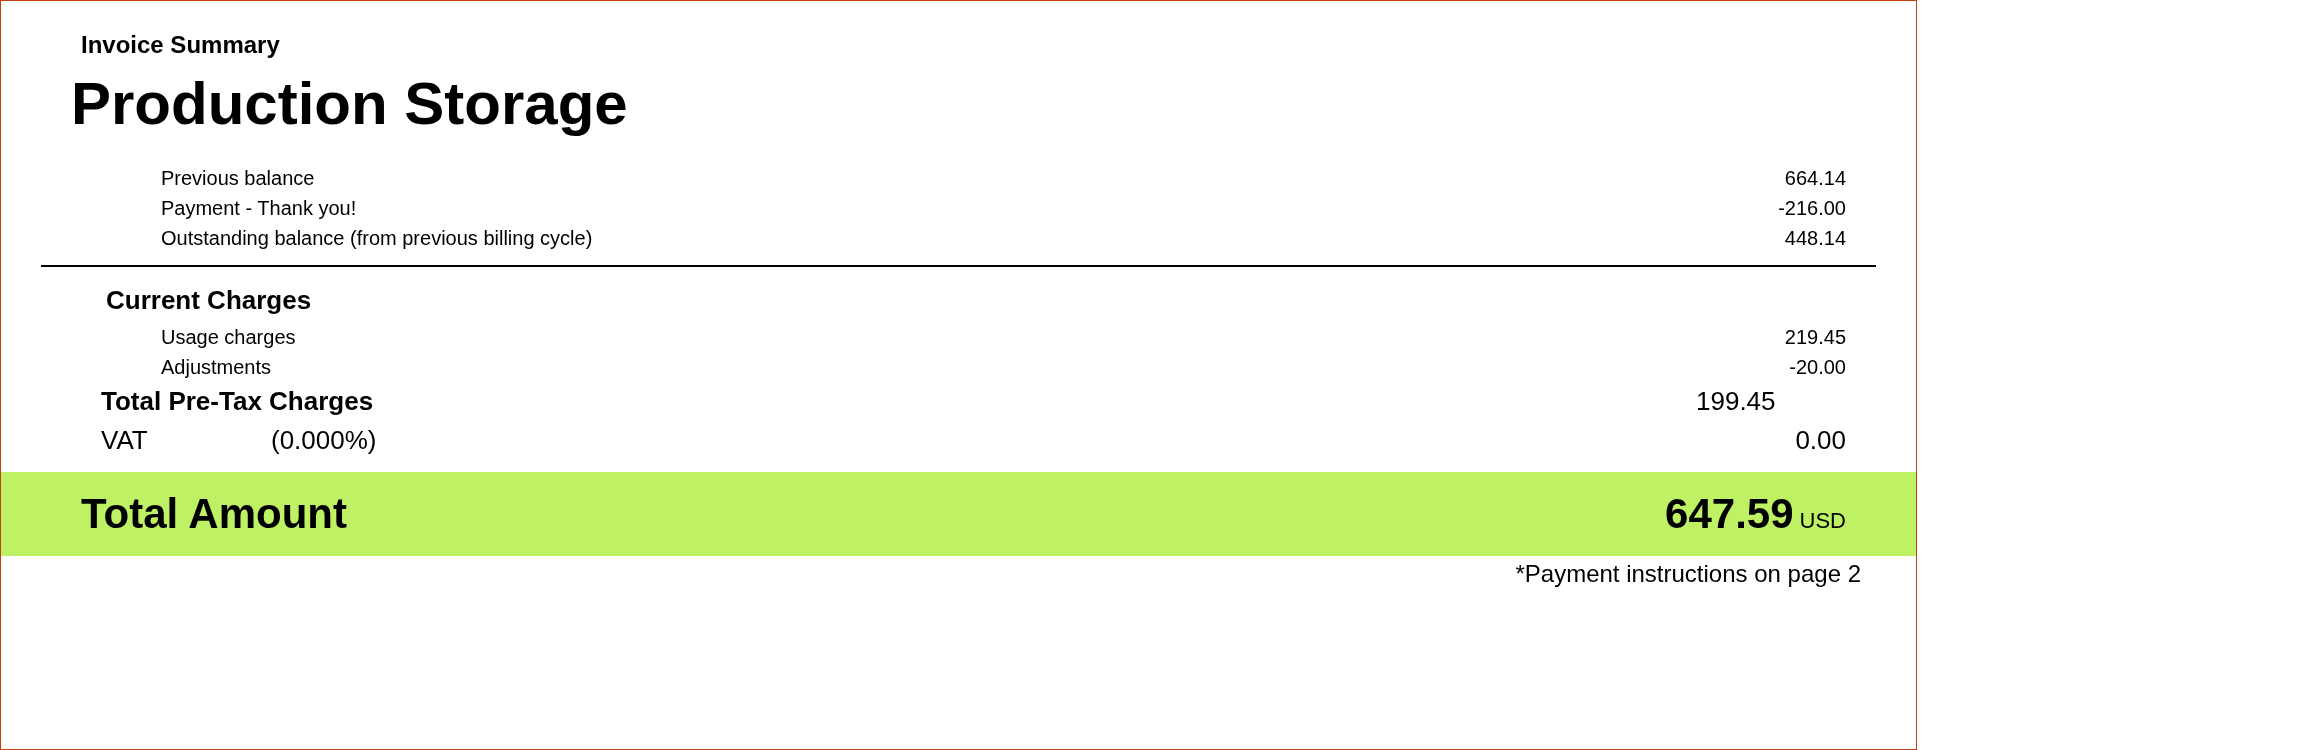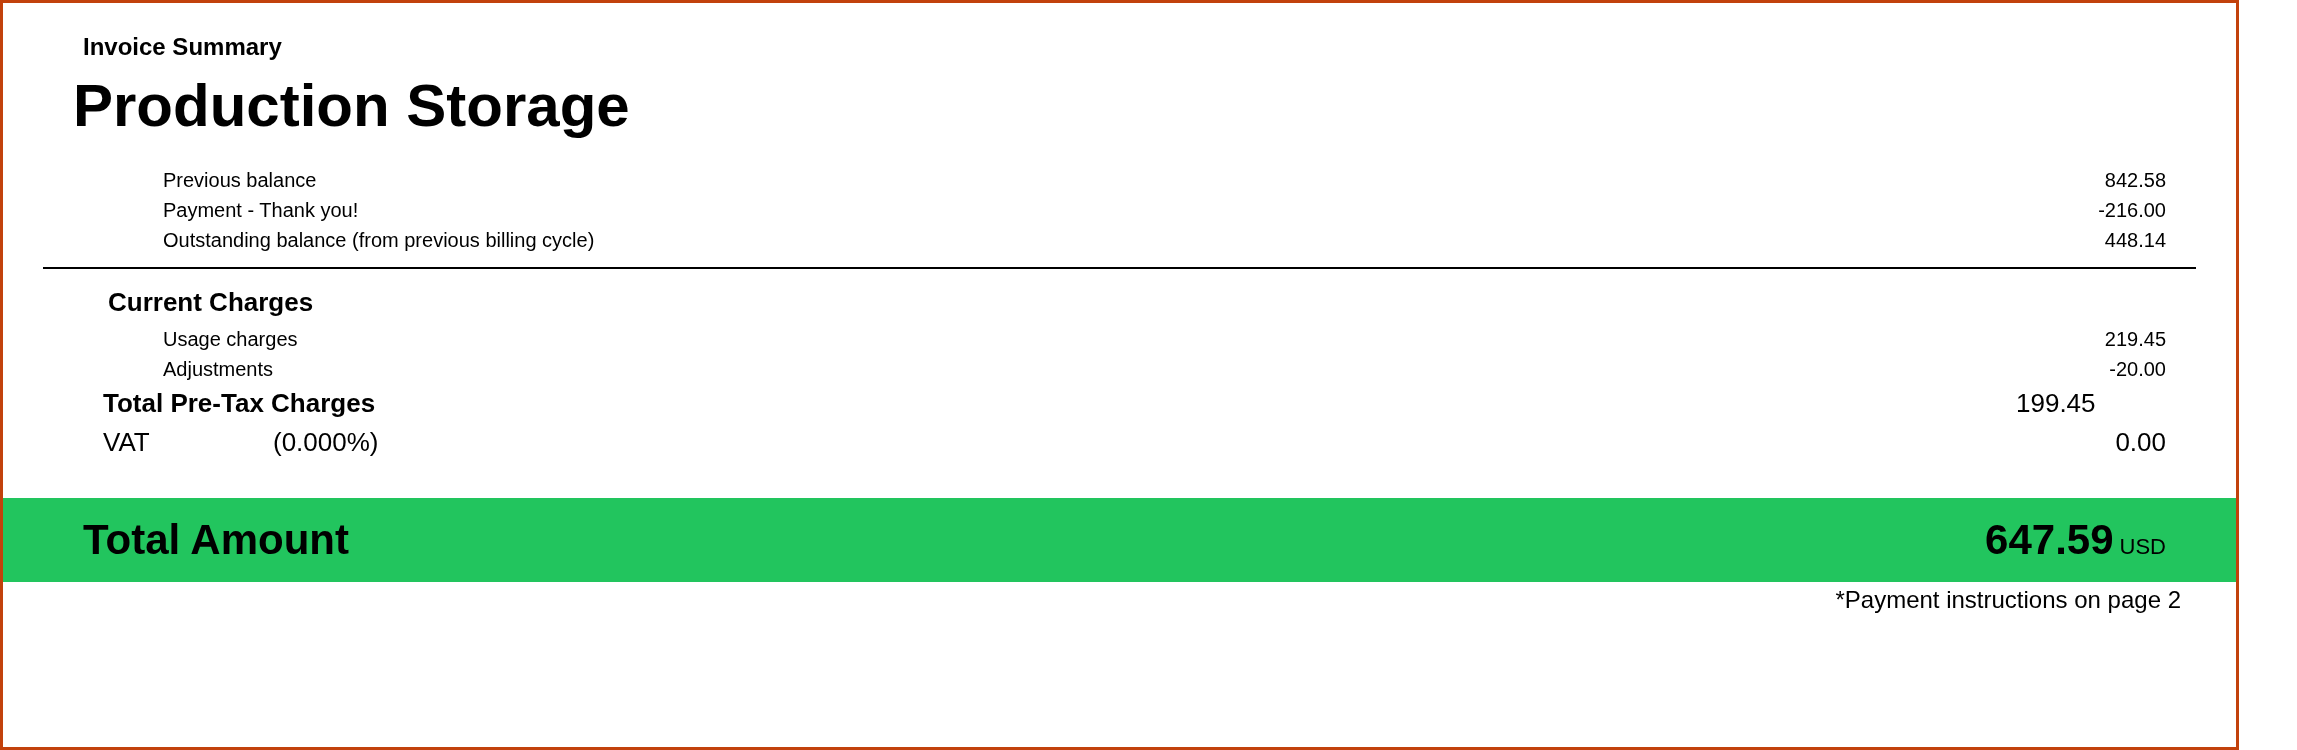--- a/index.html
+++ b/index.html
@@ -7,22 +7,22 @@
       padding: 0;
       box-sizing: border-box;
     }
     body {
       font-family: "Segoe UI", Arial, sans-serif;
       background: #fff;
       color: #000;
       padding: 0;
     }
     .invoice-container {
-      border: 3px solid #c2410c;
-      width: 2239px;
+      border: 1px solid #c2410c;
+      width: 1917px;
       height: 750px;
       padding: 30px 40px 20px 40px;
       position: relative;
     }
     .invoice-summary-title {
       font-weight: bold;
       font-size: 24px;
       margin-left: 40px;
       margin-bottom: 10px;
     }
@@ -86,25 +86,25 @@
       width: 170px;
     }
     .vat-row .vat-rate {
       flex: 1;
     }
     .vat-row .value {
       text-align: right;
       min-width: 150px;
     }
     .total-bar {
-      background: #22c55e;
+      background: #bef264;
       display: flex;
       align-items: baseline;
       padding: 18px 40px 18px 40px;
-      margin-top: 36px;
+      margin-top: 12px;
       margin-left: -40px;
       margin-right: -40px;
       width: calc(100% + 80px);
     }
     .total-bar .total-label {
       font-size: 42px;
       font-weight: bold;
       flex: 1;
       margin-left: 40px;
     }
@@ -130,21 +130,21 @@
 <body>
 
 <div class="invoice-container">
 
   <div class="invoice-summary-title">Invoice Summary</div>
   <div class="main-title">Production Storage</div>
 
   <div class="line-items">
     <div class="row">
       <span class="label">Previous balance</span>
-      <span class="value">842.58</span>
+      <span class="value">664.14</span>
     </div>
     <div class="row">
       <span class="label">Payment - Thank you!</span>
       <span class="value">-216.00</span>
     </div>
     <div class="row">
       <span class="label">Outstanding balance (from previous billing cycle)</span>
       <span class="value">448.14</span>
     </div>
   </div>

